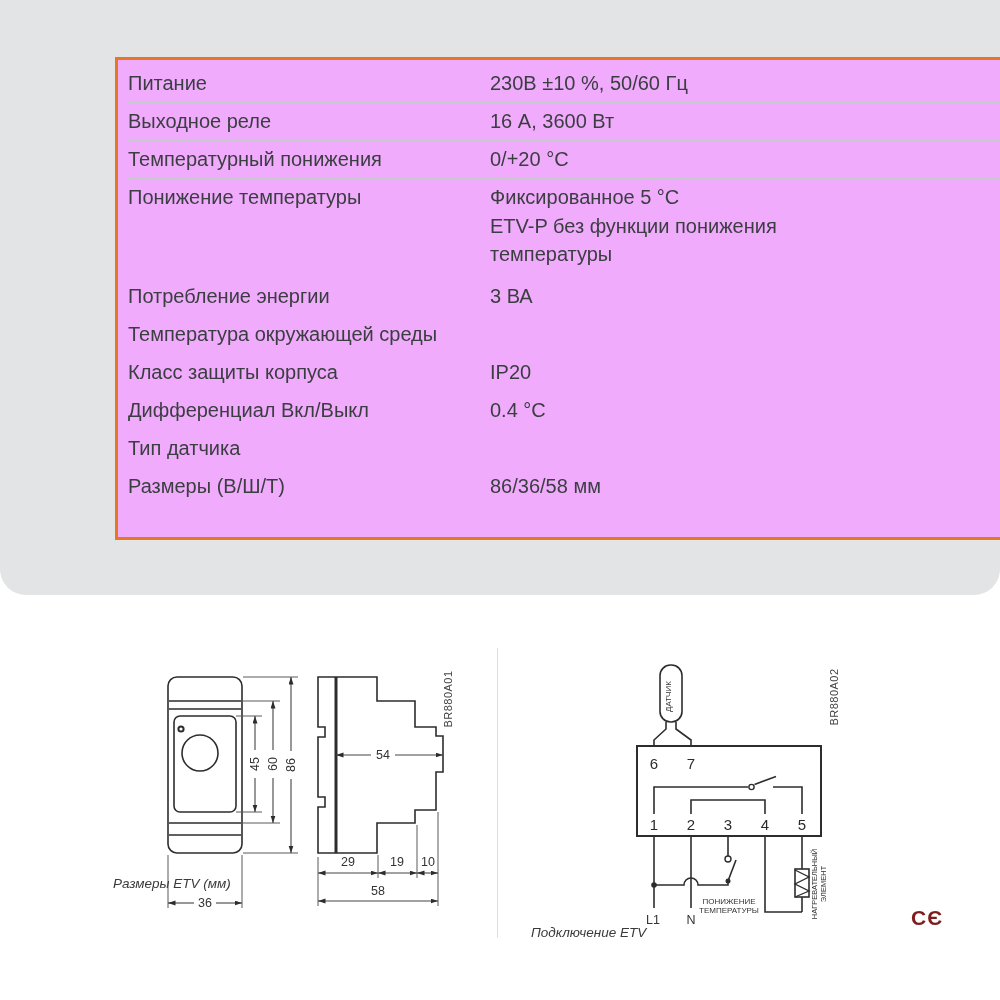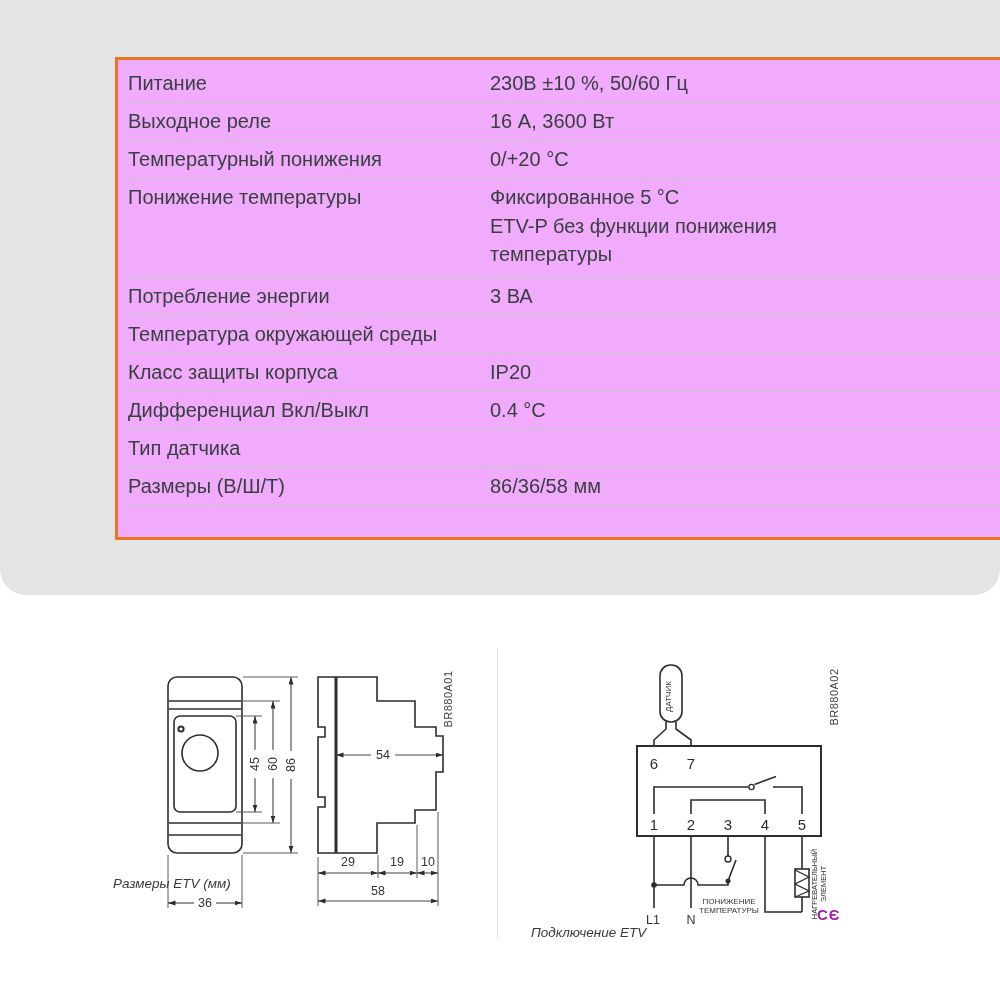--- a/index.html
+++ b/index.html
@@ -16,21 +16,21 @@
   .trow.first{padding-top:13px;}
   .tlabel{width:362px;flex:none;}
   .tvalue{flex:1;white-space:pre-line;}
   .trow.multi .tvalue{line-height:28.5px;margin-top:-4px;}
   .trow.note{display:block;}
   
   .vdivider{position:absolute;left:497px;top:648px;width:1px;height:290px;background:#dcdee0;}
   .caption{position:absolute;font-size:13.5px;font-style:italic;color:#3a3a3a;}
   .cap-left{left:113px;top:876px;}
   .cap-right{left:524px;top:925px;margin-left:7px;}
-  .ce{position:absolute;left:817px;top:906px;font-size:15px;font-weight:bold;color:#a21caf;
+  .ce{position:absolute;left:911px;top:906px;font-size:21px;font-weight:bold;color:#7f1d1d;
       letter-spacing:1px;}
   svg.diagram{position:absolute;}
   svg text{font-family:"Liberation Sans",sans-serif;fill:#333;}
   .ln{stroke:#2d2d2d;stroke-width:1.6;fill:none;}
   .box{stroke:#2d2d2d;stroke-width:2;fill:none;}
   .thick{stroke:#2d2d2d;stroke-width:3;fill:none;}
   .thin{stroke:#5a5a5a;stroke-width:1;fill:none;}
   .dimln{stroke:#444;stroke-width:1.1;fill:none;}
   .dim{font-size:12.5px;fill:#333;}
   .term{font-size:15px;fill:#2b2b2b;}

